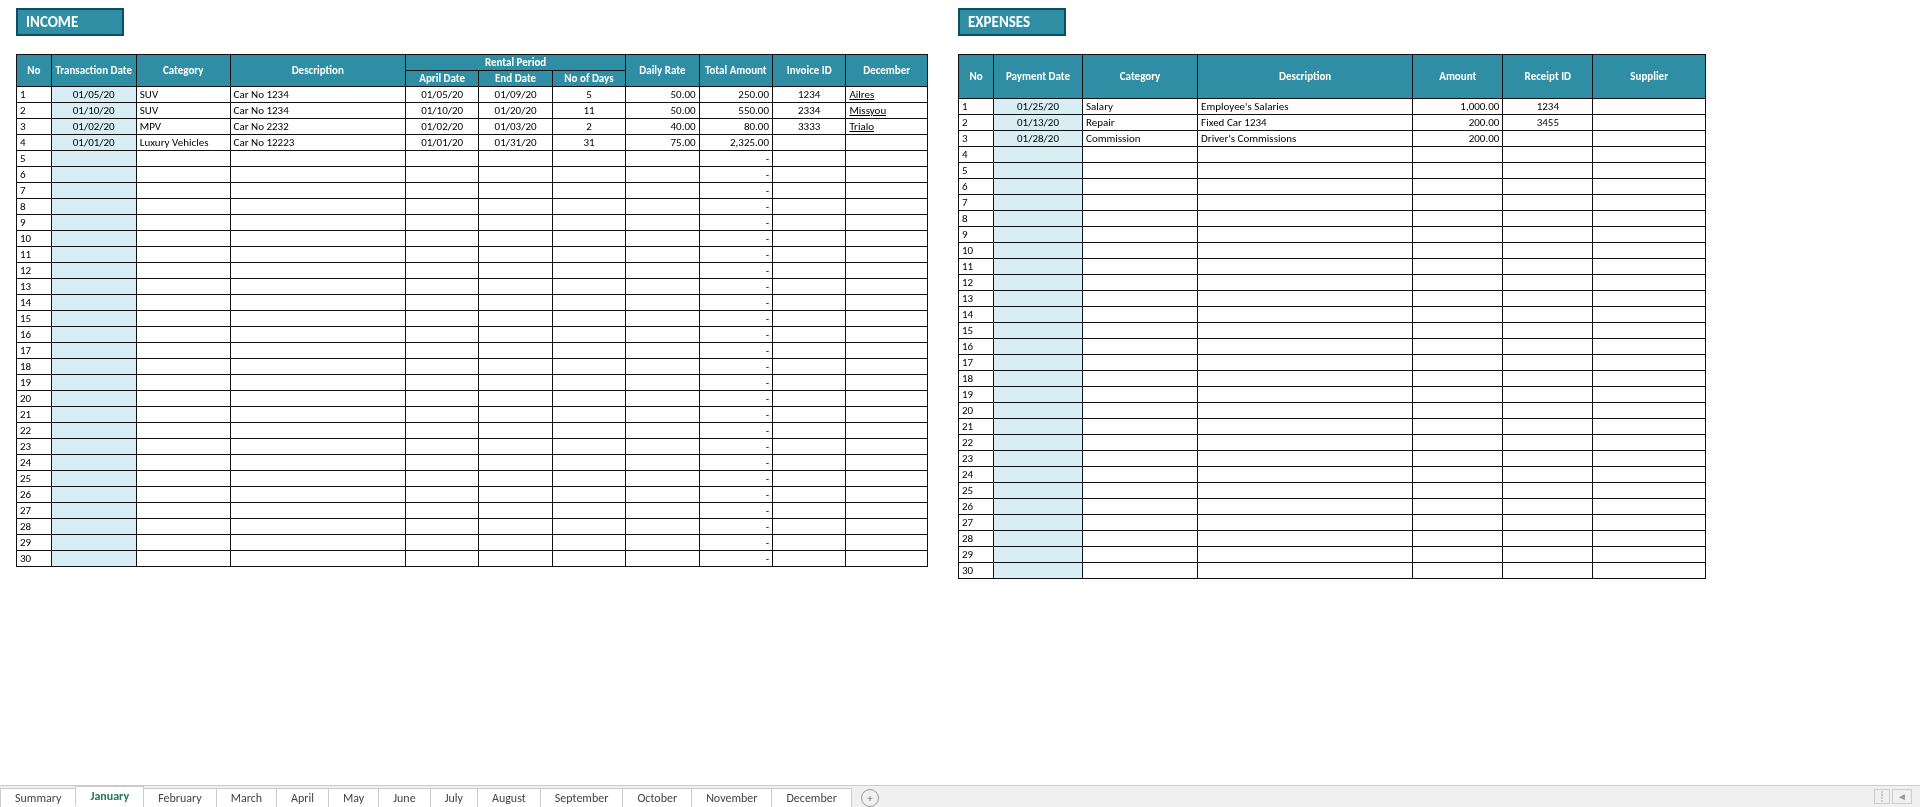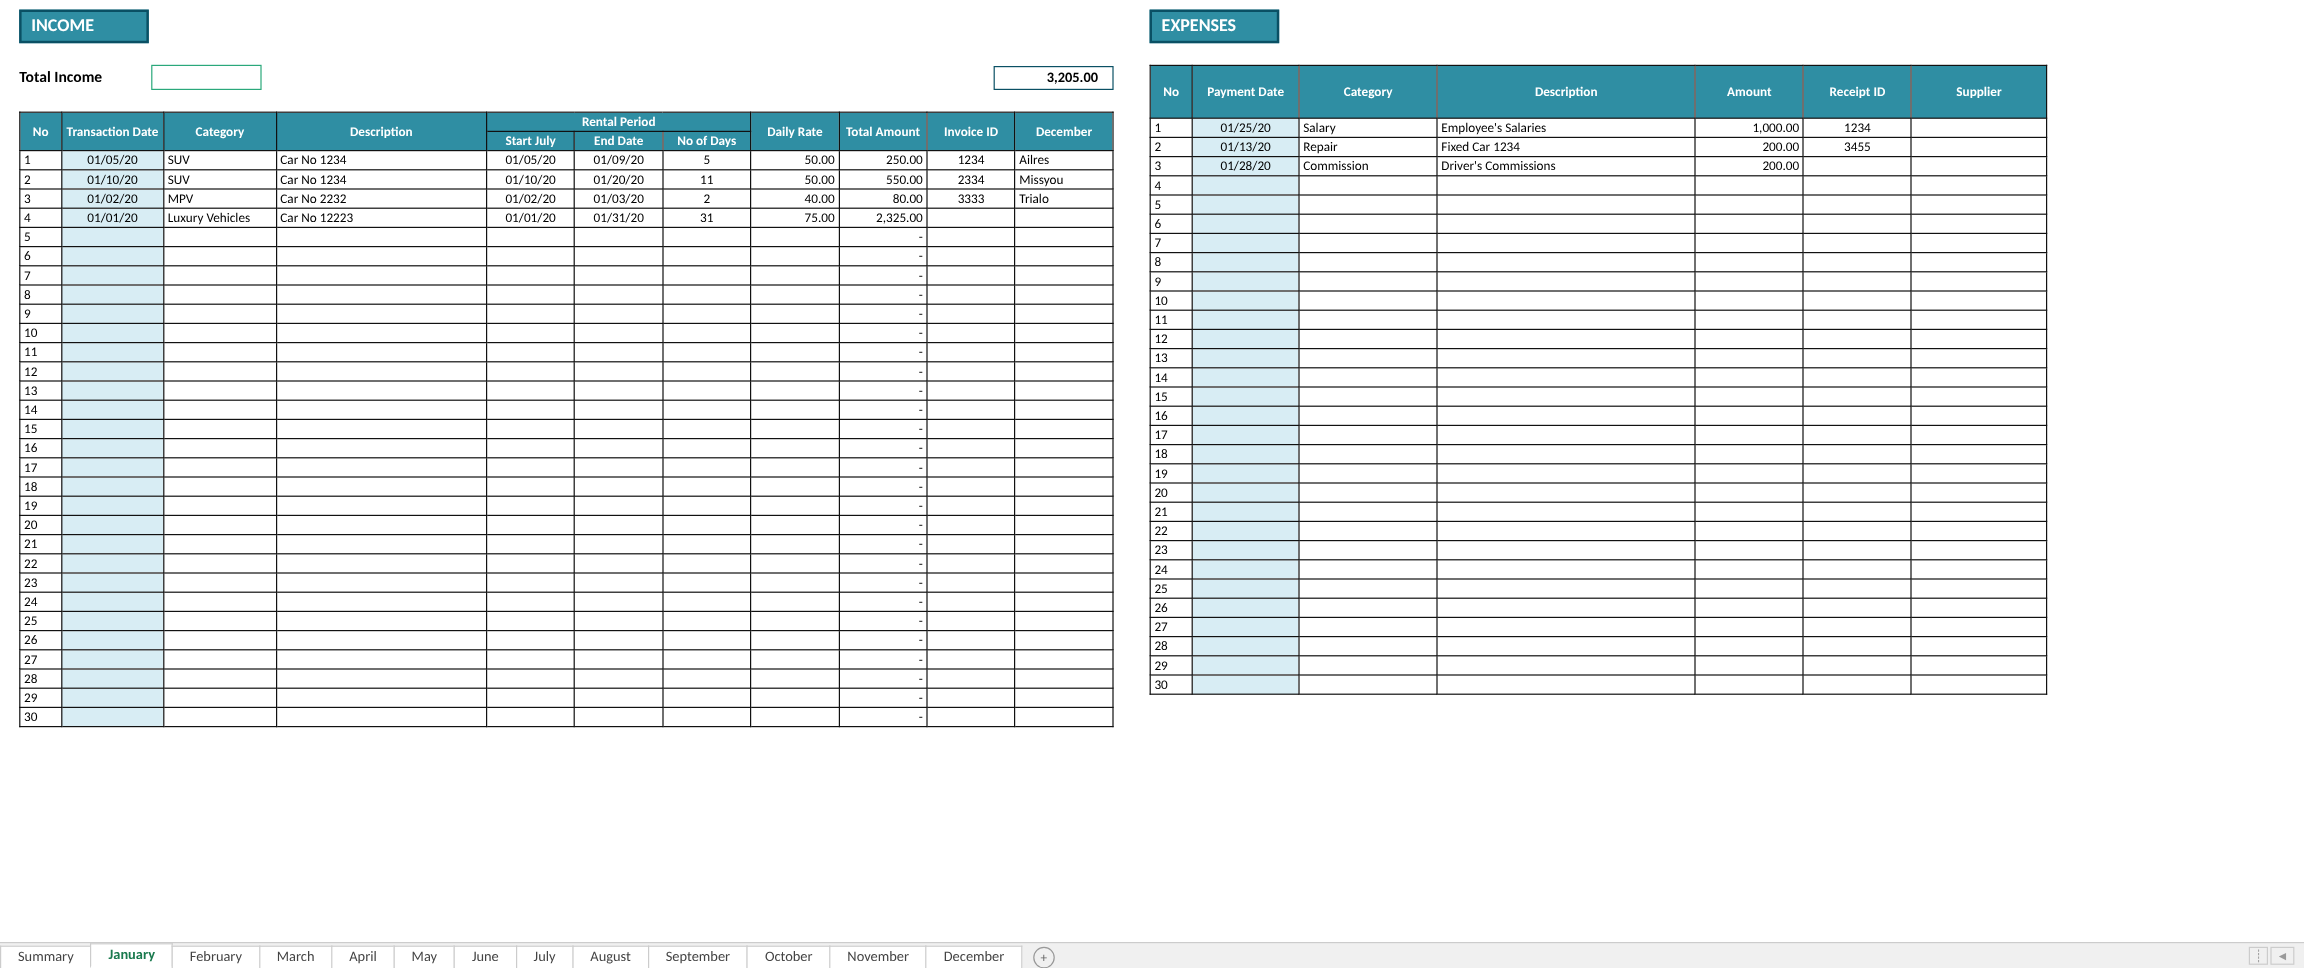--- a/index.html
+++ b/index.html
@@ -45,21 +45,21 @@
 th.sub { height: 16px; }
 td { background: #fff; }
 td.no { width: 28px; text-align: left; }
 td.date, td.pdate { background: #d8edf4; text-align: center; width: 70px; }
 td.cat { width: 92px; margin-top: 11px; }
 td.desc { width: 172px; }
 td.sd, td.ed { text-align: center; width: 70px; }
 td.days { text-align: center; width: 70px; }
 td.rate, td.amt { text-align: right; width: 70px; }
 td.inv { text-align: center; width: 70px; }
-td.cust { width: 80px; }
+td.cust { width: 80px; text-decoration: underline; }
 td.dash { text-align: right; }
 
 .sheet-tabs {
   position: absolute; bottom: 0; left: 0; right: 0;
   display: flex; align-items: flex-end;
   background: #f0f0f0; border-top: 1px solid #ccc;
   height: 22px;
 }
 .tab {
   padding: 2px 14px; border: 1px solid #ccc; border-bottom: none;
@@ -77,25 +77,20 @@
 .scroll-ctrl { position: absolute; right: 8px; bottom: 3px; display: flex; gap: 2px; }
 .scroll-ctrl span { font-size: 10px; color: #999; border: 1px solid #ccc; padding: 0 4px; cursor: pointer; }
 </style>
 </head>
 <body>
 
 <div class="worksheet">
 
   <div class="panel panel-income">
     <div class="section-header">INCOME</div>
-    <div class="total-row">
-      <span class="total-label">Total Income</span>
-      <div class="total-input"></div>
-      <div class="total-value">3,205.00</div>
-    </div>
     <table>
       <colgroup>
         <col style="width:34px">
           <col style="width:70px">
           <col style="width:92px">
           <col style="width:172px">
         <col style="width:72px">
           <col style="width:72px">
           <col style="width:72px">
         <col style="width:72px">
@@ -109,21 +104,21 @@
           <th rowspan="2">Transaction Date</th>
           <th rowspan="2">Category</th>
           <th rowspan="2">Description</th>
           <th colspan="3">Rental Period</th>
           <th rowspan="2">Daily Rate</th>
           <th rowspan="2">Total Amount</th>
           <th rowspan="2">Invoice ID</th>
           <th rowspan="2">December</th>
         </tr>
         <tr>
-          <th class="sub">Start July</th>
+          <th class="sub">April Date</th>
           <th class="sub">End Date</th>
           <th class="sub">No of Days</th>
         </tr>
       </thead>
       <tbody id="income-body">
           <tr>
             <td class="no">1</td>
             <td class="date">01/05/20</td>
             <td class="cat">SUV</td>
             <td class="desc">Car No 1234</td>

